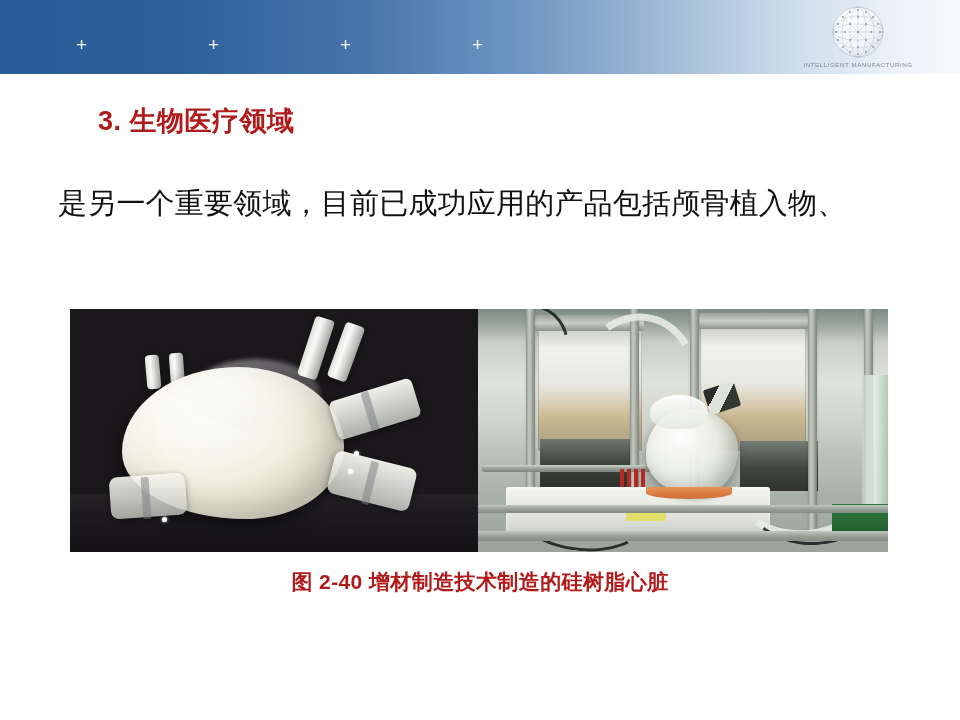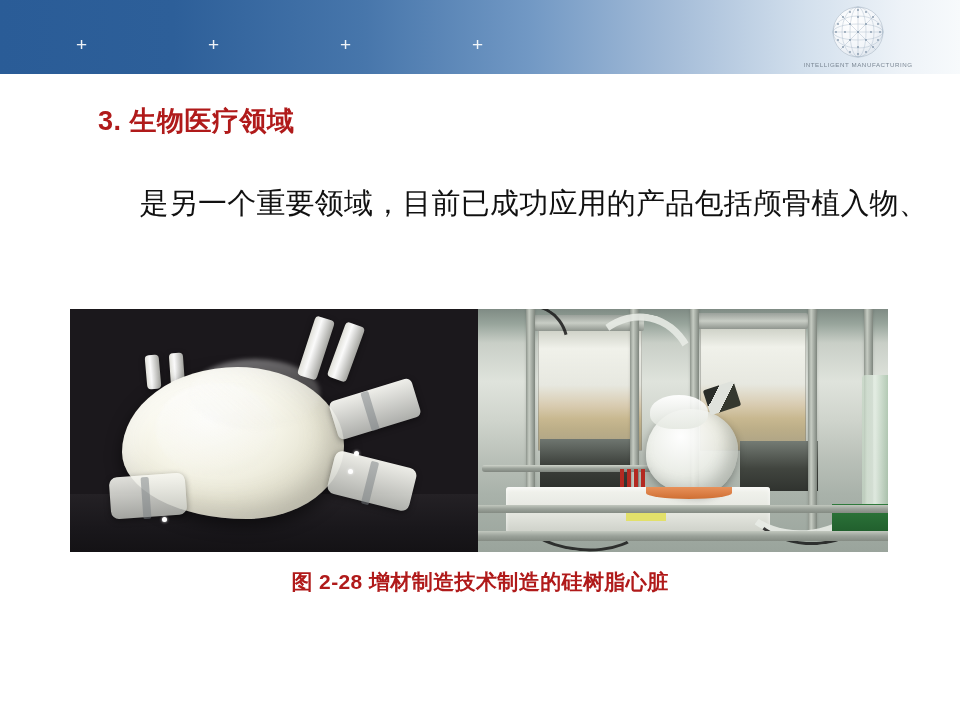--- a/index.html
+++ b/index.html
@@ -81,21 +81,21 @@
   #body-text {
     position: absolute;
     left: 58px;
     top: 172px;
     width: 870px;
     font-size: 29px;
     line-height: 62px;
     color: #111111;
     letter-spacing: 0.2px;
   }
-  #body-text .ln { display: block; white-space: nowrap; text-align: right; }
+  #body-text .ln { display: block; white-space: nowrap; }
 
   
   #figure-wrap {
     position: absolute;
     left: 70px;
     top: 309px;
     width: 818px;
     height: 243px;
     display: flex;
     background: #000;
@@ -442,13 +442,13 @@
     <div class="wire w3"></div>
     <div class="bottle"></div>
     <div class="green-bl"></div>
     <div class="yellow-lbl"></div>
     <div class="rail r1"></div>
     <div class="rail r2"></div>
   </div>
 
 </div>
 
-<div id="figure-caption">图 2-28 增材制造技术制造的硅树脂心脏</div>
+<div id="figure-caption">图 2-40 增材制造技术制造的硅树脂心脏</div>
 
 </body></html>

